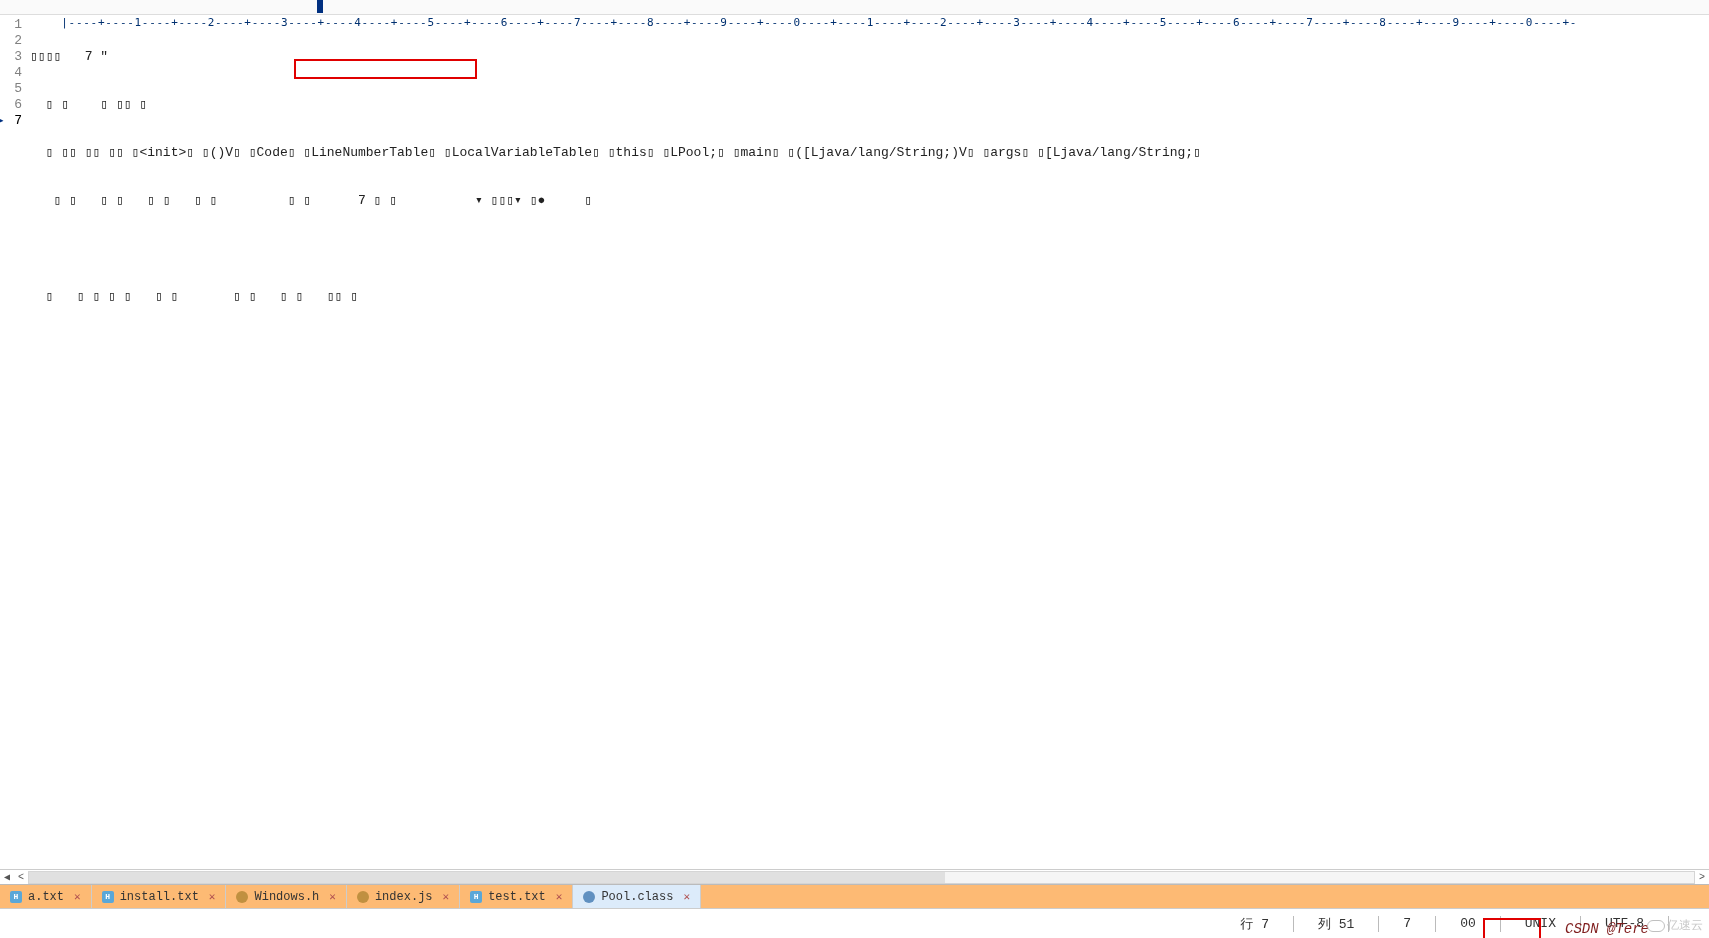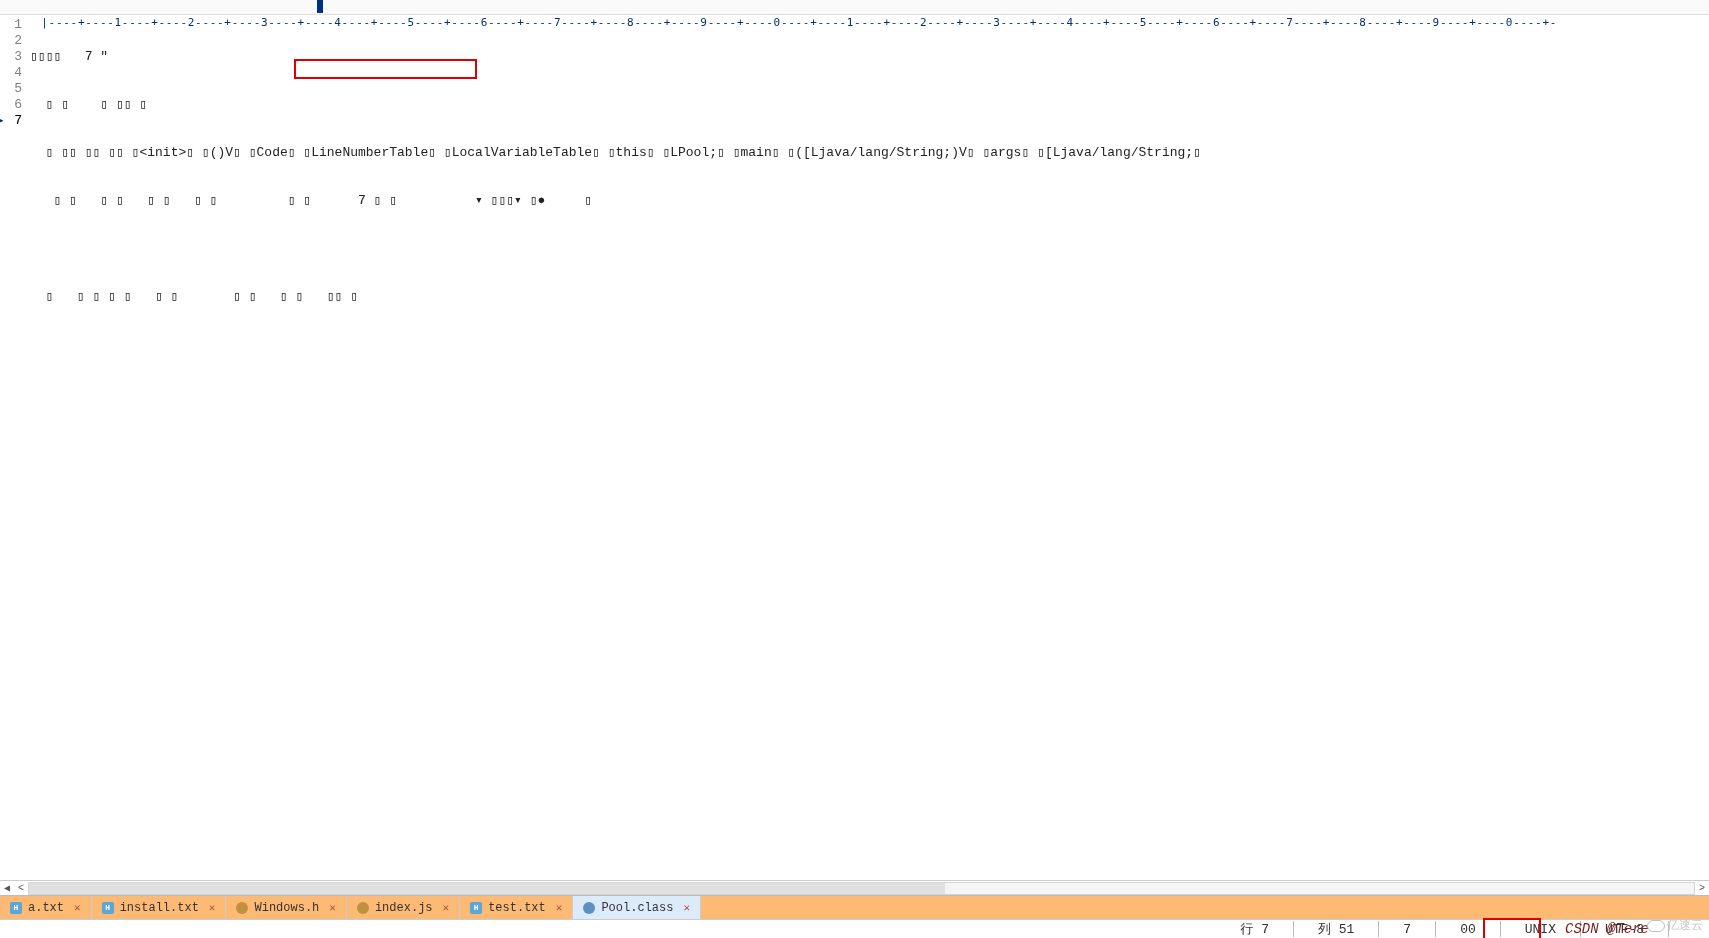--- a/index.html
+++ b/index.html
@@ -1,20 +1,20 @@
 <!DOCTYPE html>
 <html><head>
 <meta charset="utf-8">
 <style>
 * { margin:0; padding:0; box-sizing:border-box; }
 html,body { width:1709px; height:938px; font-family:Consolas,'Courier New',monospace; font-size:13px; background:#fff; overflow:hidden; }
 .root { display:flex; flex-direction:column; height:100%; }
 
 
-.ruler { height:15px; background:#fafafa; border-bottom:1px solid #ddd; font-family:monospace; font-size:11px; color:#003070; white-space:pre; padding-left:12px; letter-spacing:0.7px; line-height:15px; user-select:none; position:relative; }
+.ruler { height:15px; background:#fafafa; border-bottom:1px solid #ddd; font-family:monospace; font-size:11px; color:#003070; white-space:pre; padding-left:32px; letter-spacing:0.7px; line-height:15px; user-select:none; position:relative; }
 .ruler .cursorcol { position:absolute; top:0; left:317px; width:6px; height:13px; background:#003080; }
 
 
 .edwrap { flex:1; display:flex; overflow:hidden; }
 .gutter { width:30px; background:#fff; text-align:right; padding-right:8px; color:#808080; font-size:13px; line-height:16px; padding-top:2px; }
 .gutter .ln { height:16px; }
 .gutter .cur { color:#000; position:relative; }
 .gutter .cur::before { content:"▶"; position:absolute; left:-2px; color:#003080; font-size:9px; }
 .code { flex:1; white-space:pre; font-size:13px; line-height:16px; padding-top:2px; color:#222; overflow:hidden; position:relative; }
 .code .row { height:16px; }
@@ -34,21 +34,21 @@
 .tab .icon { width:12px; height:12px; display:inline-block; }
 .tab .label { color:#333; }
 .tab .close { color:#b05050; font-size:11px; margin-left:4px; }
 .tab.active { background:#dcebfa; }
 .icon-h { background:#5aa7d8; border-radius:2px; }
 .icon-h::after { content:"H"; color:#fff; font-size:8px; font-weight:bold; display:block; text-align:center; line-height:12px; }
 .icon-js { background:#c09040; border-radius:50%; }
 .icon-class { background:#6090c0; border-radius:50%; }
 
 
-.status { height:19px; display:flex; align-items:center; justify-content:flex-end; gap:24px; padding:0 40px 0 8px; font-size:13px; color:#333; border-top:1px solid #ccc; position:relative; }
+.status { height:30px; display:flex; align-items:center; justify-content:flex-end; gap:24px; padding:0 40px 0 8px; font-size:13px; color:#333; border-top:1px solid #ccc; position:relative; }
 .status .cell { white-space:nowrap; }
 .status .sep { border-left:1px solid #bbb; height:16px; }
 .redbox2 { position:absolute; border:2px solid #e00000; right:168px; bottom:-2px; width:58px; height:22px; pointer-events:none; }
 .wm { position:absolute; right:60px; bottom:1px; color:#7f1d1d; font-size:14px; font-style:italic; }
 .wm2 { position:absolute; right:6px; bottom:4px; color:#c8c8c8; font-size:12px; display:flex; align-items:center; gap:2px; }
 .cloud { width:18px; height:12px; border:1.5px solid #c0c0c0; border-radius:8px; }
 </style>
 </head>
 <body>
 

